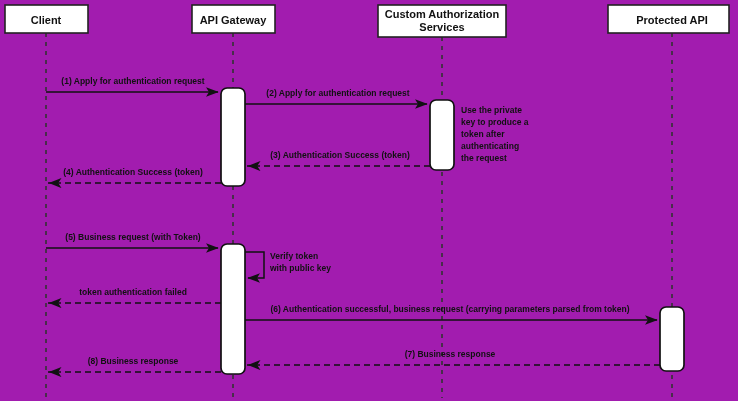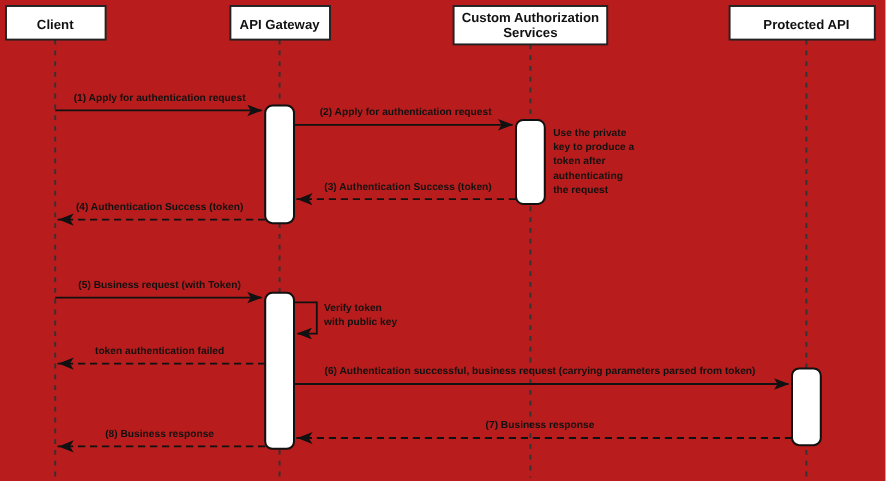--- a/index.html
+++ b/index.html
@@ -7,21 +7,21 @@
     padding: 0;
     background: #ffffff;
   }
   body {
     font-family: "Liberation Sans", sans-serif;
   }
   #diagram-root {
     position: relative;
     width: 738px;
     height: 401px;
-    background: #b91c1c;
+    background: #a21caf;
     overflow: hidden;
   }
   #diagram-root svg {
     position: absolute;
     top: 0;
     left: 0;
   }
   .actor-label {
     font-family: "Liberation Sans", sans-serif;
     font-size: 11px;

